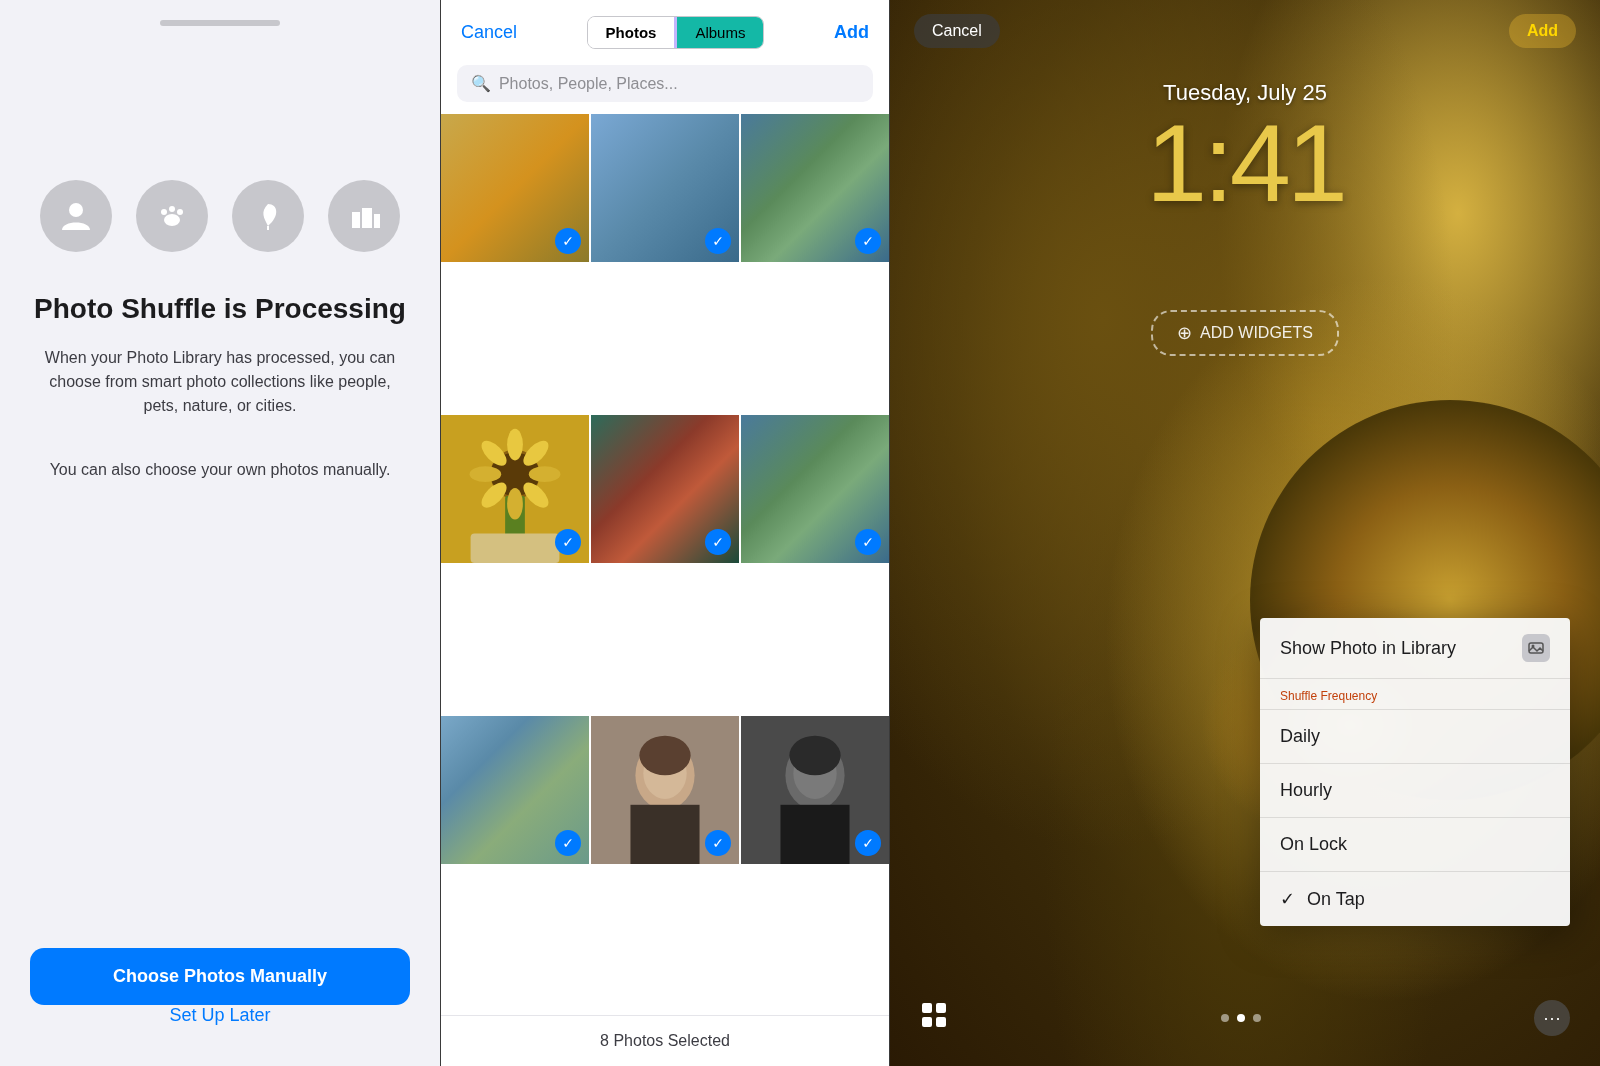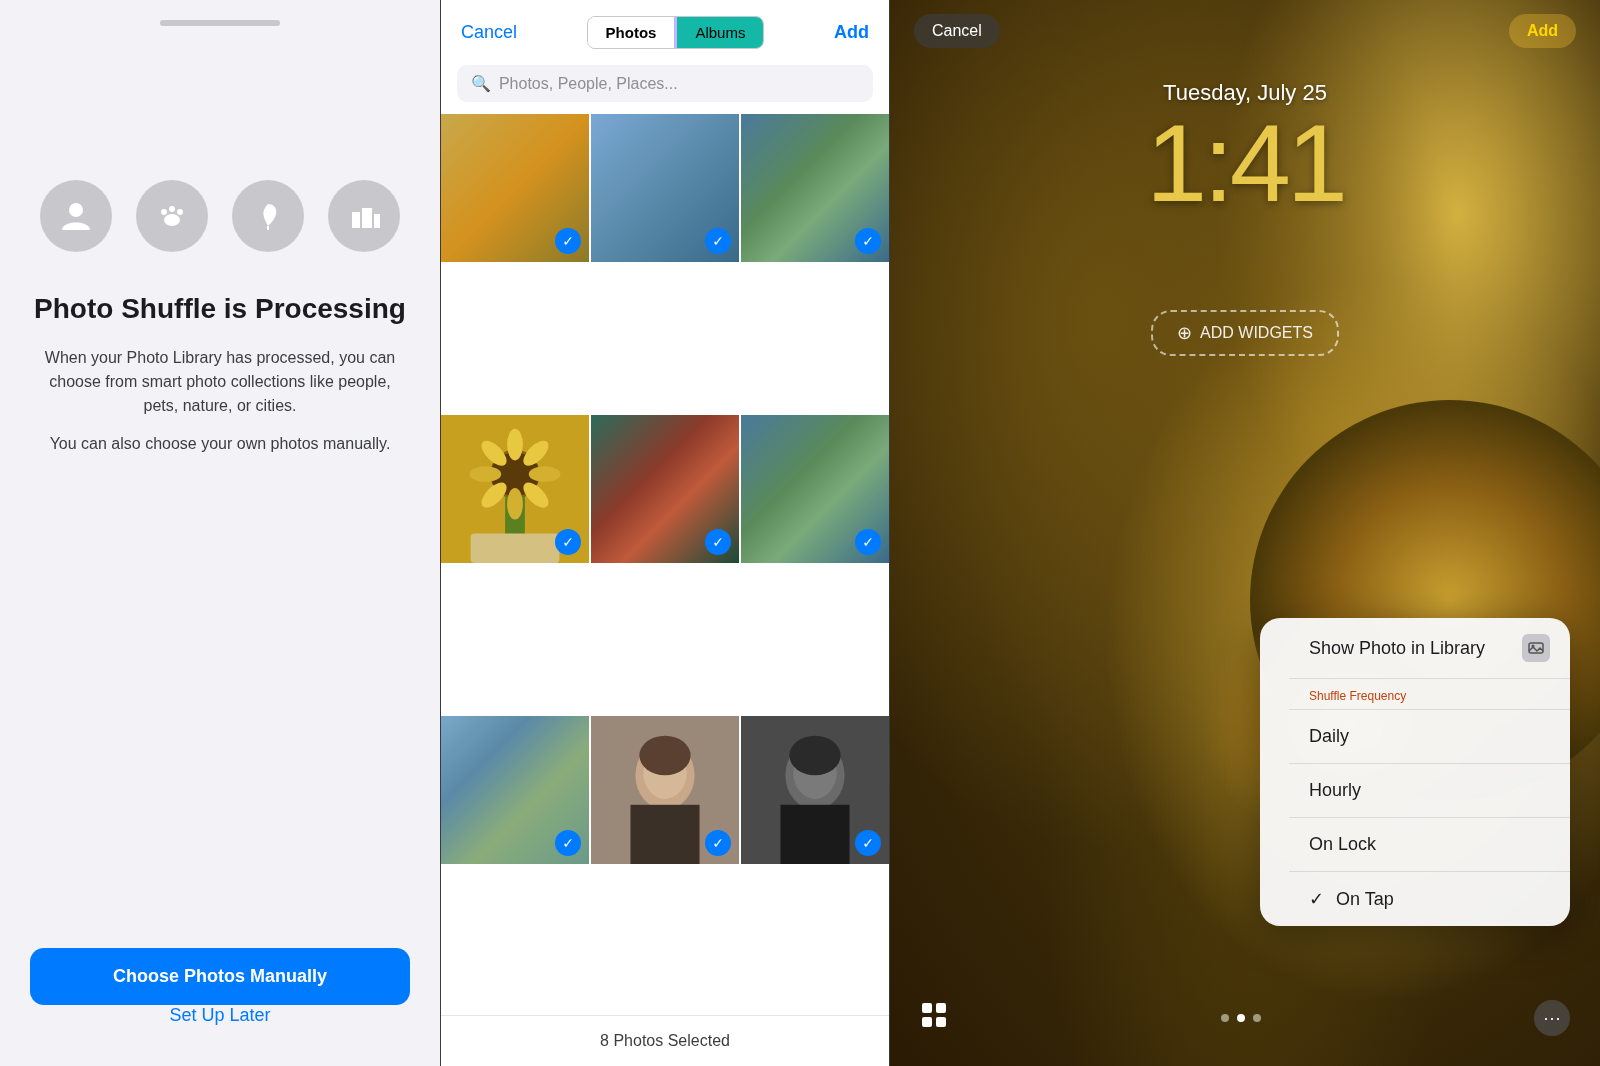--- a/index.html
+++ b/index.html
@@ -59,21 +59,21 @@
       text-align: center;
       line-height: 1.2;
       margin-bottom: 20px;
     }
 
     .panel-1-desc {
       font-size: 16px;
       color: #3c3c43;
       text-align: center;
       line-height: 1.5;
-      margin-bottom: 14px;
+      margin-bottom: 40px;
     }
 
     .panel-1-desc2 {
       font-size: 16px;
       color: #3c3c43;
       text-align: center;
       line-height: 1.5;
       margin-bottom: auto;
     }
 
@@ -343,26 +343,25 @@
       font-size: 16px;
       font-weight: 500;
     }
 
     
     .context-menu {
       position: absolute;
       bottom: 140px;
       right: 30px;
       background: rgba(248,248,248,0.97);
-      border-radius: 20px;
+      border-radius: 4px;
       width: 310px;
       box-shadow: 0 8px 40px rgba(0,0,0,0.4);
       overflow: hidden;
       z-index: 20;
-      padding-left: 29px;
     }
 
     .ctx-item {
       display: flex;
       align-items: center;
       justify-content: space-between;
       padding: 16px 20px;
       font-size: 18px;
       color: #1c1c1e;
       cursor: pointer;

